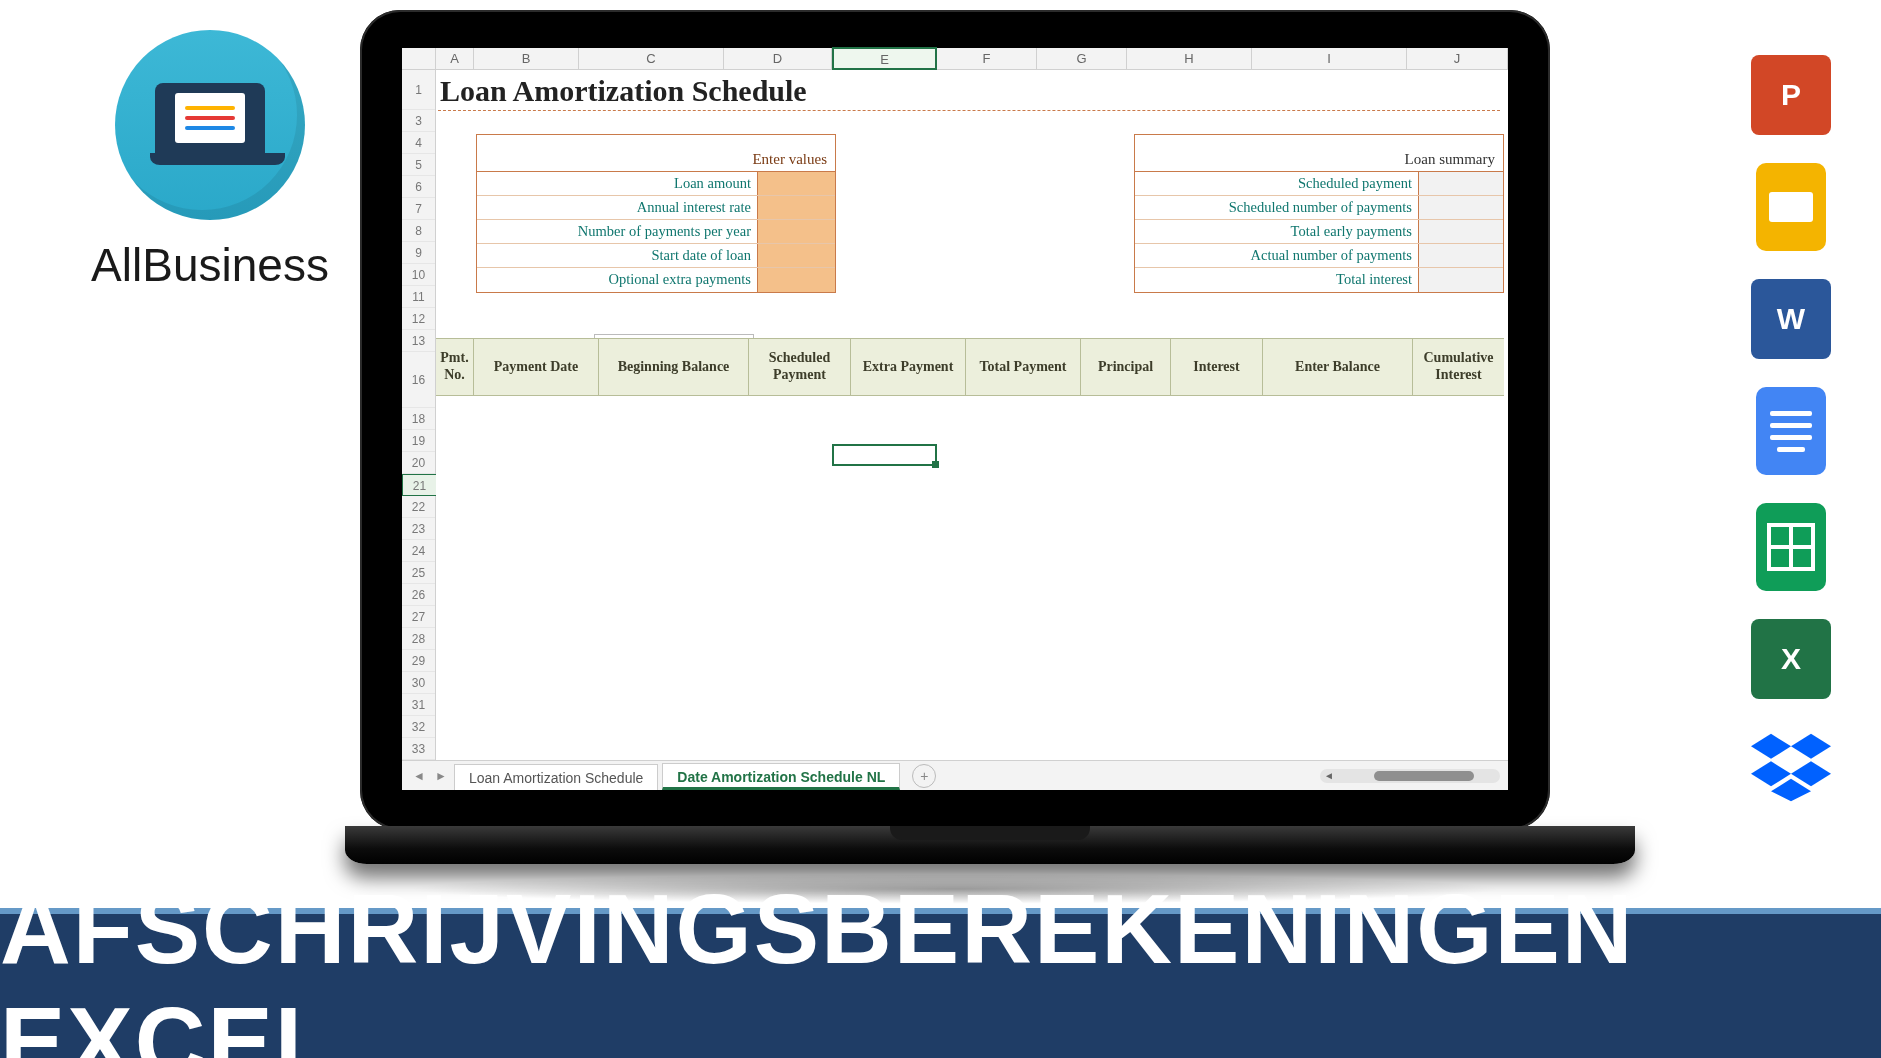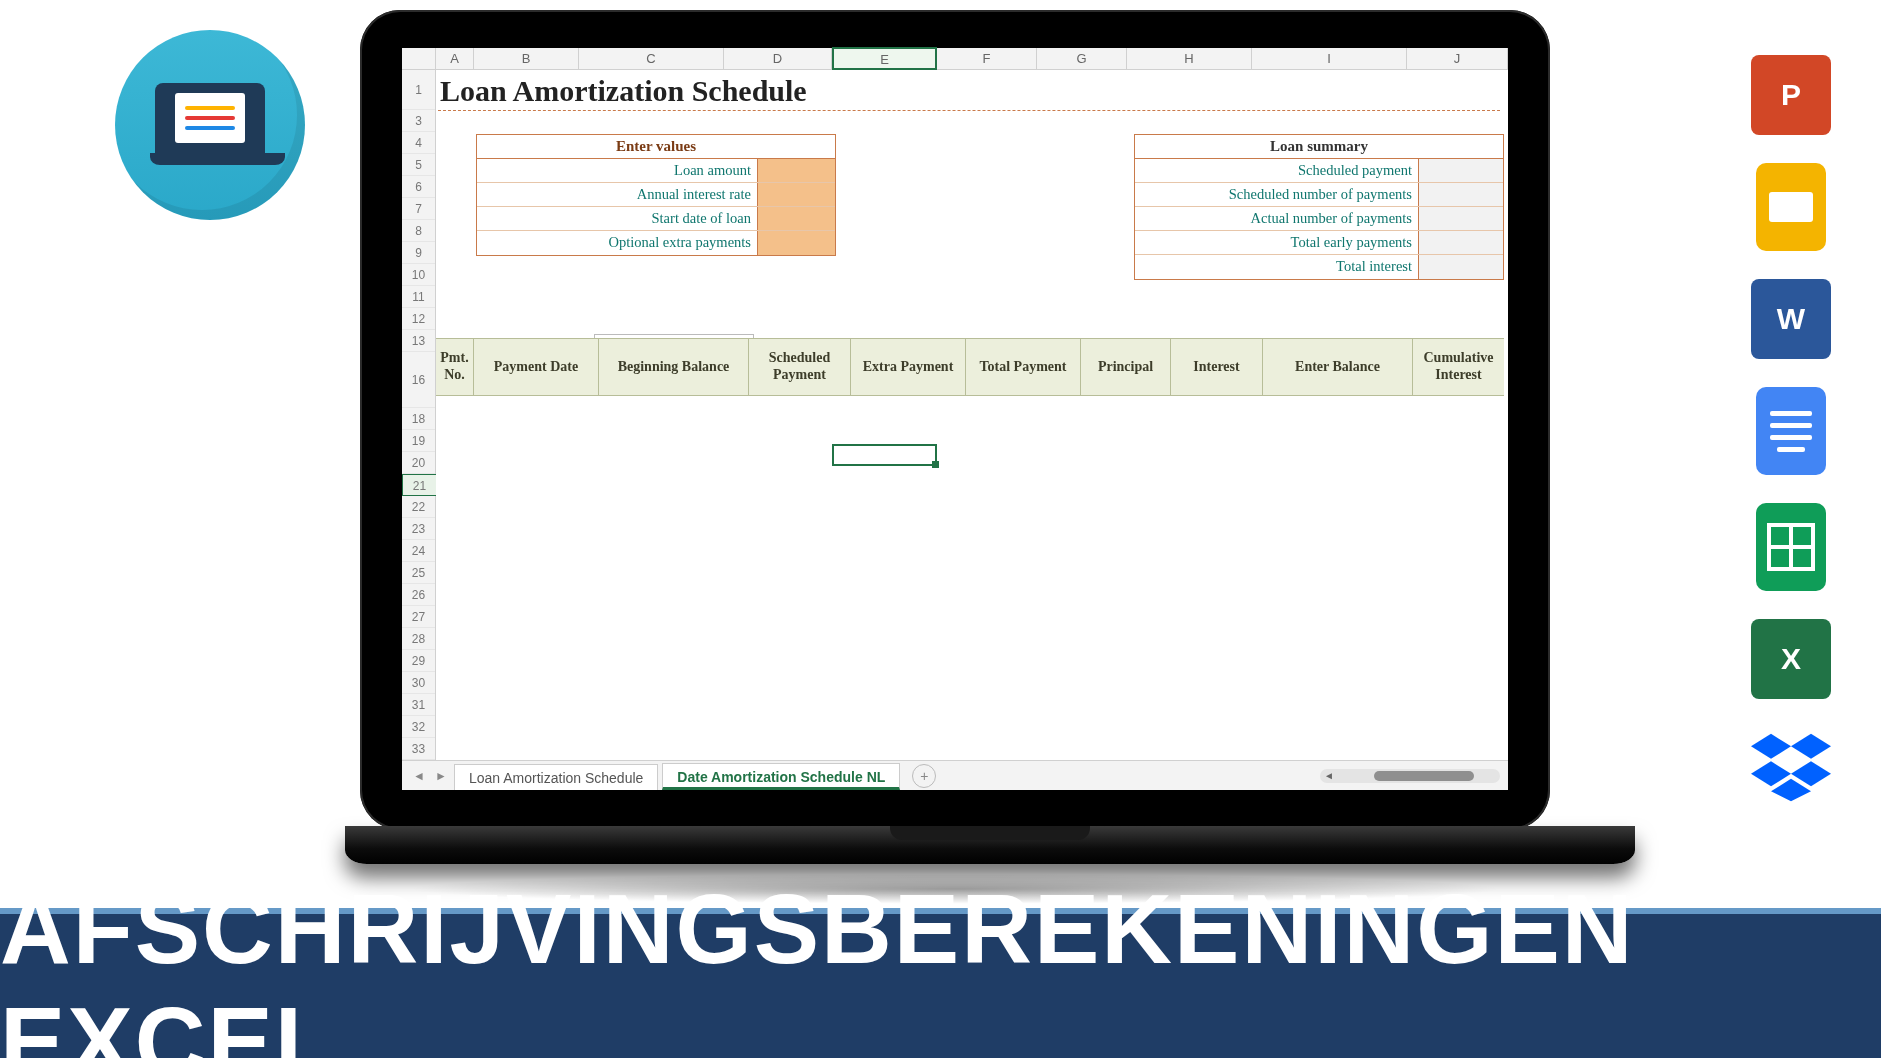--- a/index.html
+++ b/index.html
@@ -149,23 +149,24 @@
   }
 
   
   .box {
     position:absolute;
     border:1px solid #c97a4a;
     font-family: Georgia, serif;
   }
   .enter-box { left:40px; top:64px; width:360px; }
   .box-hdr {
-    text-align:center; font-weight:700; color:#7a3b14;
+    text-align:right; font-weight:400; color:#7a3b14;
     padding:3px 8px; border-bottom:1px solid #c97a4a;
     font-size:15px;
+    margin-top:13px;
   }
   .box-row { display:flex; height:24px; border-bottom:1px solid #e7c6aa;}
   .box-row:last-child{border-bottom:none;}
   .box-label { flex:1; text-align:right; padding:3px 6px; color:#0f766e; font-size:14.5px; background:#fff;}
   .box-input { width:78px; background:#f4c08a; border-left:1px solid #c97a4a;}
 
   .summary-box { right:4px; top:64px; width:370px;}
   .summary-box .box-input { background:#f2f2f2; width:85px;}
   .summary-box .box-hdr { color:#333; }
 
@@ -255,20 +256,21 @@
       <div class="screen">
           <div class="paper">
             <div class="line"></div>
             <div class="line"></div>
             <div class="line"></div>
           </div>
         </div>
       <div class="base"></div>
     </div>
   </div>
+  <div class="logo-text">AllBusiness</div>
 </div>
 
 <div class="apps-col">
   <div class="app-ico app-ppt">P</div>
   <div class="app-ico app-slides"></div>
   <div class="app-ico app-word">W</div>
   <div class="app-ico app-docs">
       <span></span>
       <span></span>
       <span></span>
@@ -348,45 +350,49 @@
             <div class="box-hdr">Enter values</div>
             <div class="box-row">
                 <div class="box-label">Loan amount</div>
                 <div class="box-input"></div>
               </div>
             <div class="box-row">
                 <div class="box-label">Annual interest rate</div>
                 <div class="box-input"></div>
               </div>
             <div class="box-row">
+                <div class="box-label">Number of payments per year</div>
+                <div class="box-input"></div>
+              </div>
+            <div class="box-row">
                 <div class="box-label">Start date of loan</div>
                 <div class="box-input"></div>
               </div>
             <div class="box-row">
                 <div class="box-label">Optional extra payments</div>
                 <div class="box-input"></div>
               </div>
           </div>
 
           <div class="box summary-box">
             <div class="box-hdr">Loan summary</div>
             <div class="box-row">
                 <div class="box-label">Scheduled payment</div>
                 <div class="box-input"></div>
               </div>
             <div class="box-row">
                 <div class="box-label">Scheduled number of payments</div>
                 <div class="box-input"></div>
               </div>
             <div class="box-row">
+                <div class="box-label">Total early payments</div>
+                <div class="box-input"></div>
+              </div>
+            <div class="box-row">
                 <div class="box-label">Actual number of payments</div>
-                <div class="box-input"></div>
-              </div>
-            <div class="box-row">
-                <div class="box-label">Total early payments</div>
                 <div class="box-input"></div>
               </div>
             <div class="box-row">
                 <div class="box-label">Total interest</div>
                 <div class="box-input"></div>
               </div>
           </div>
 
           <div class="lender">
             <span>Lender name:</span>

